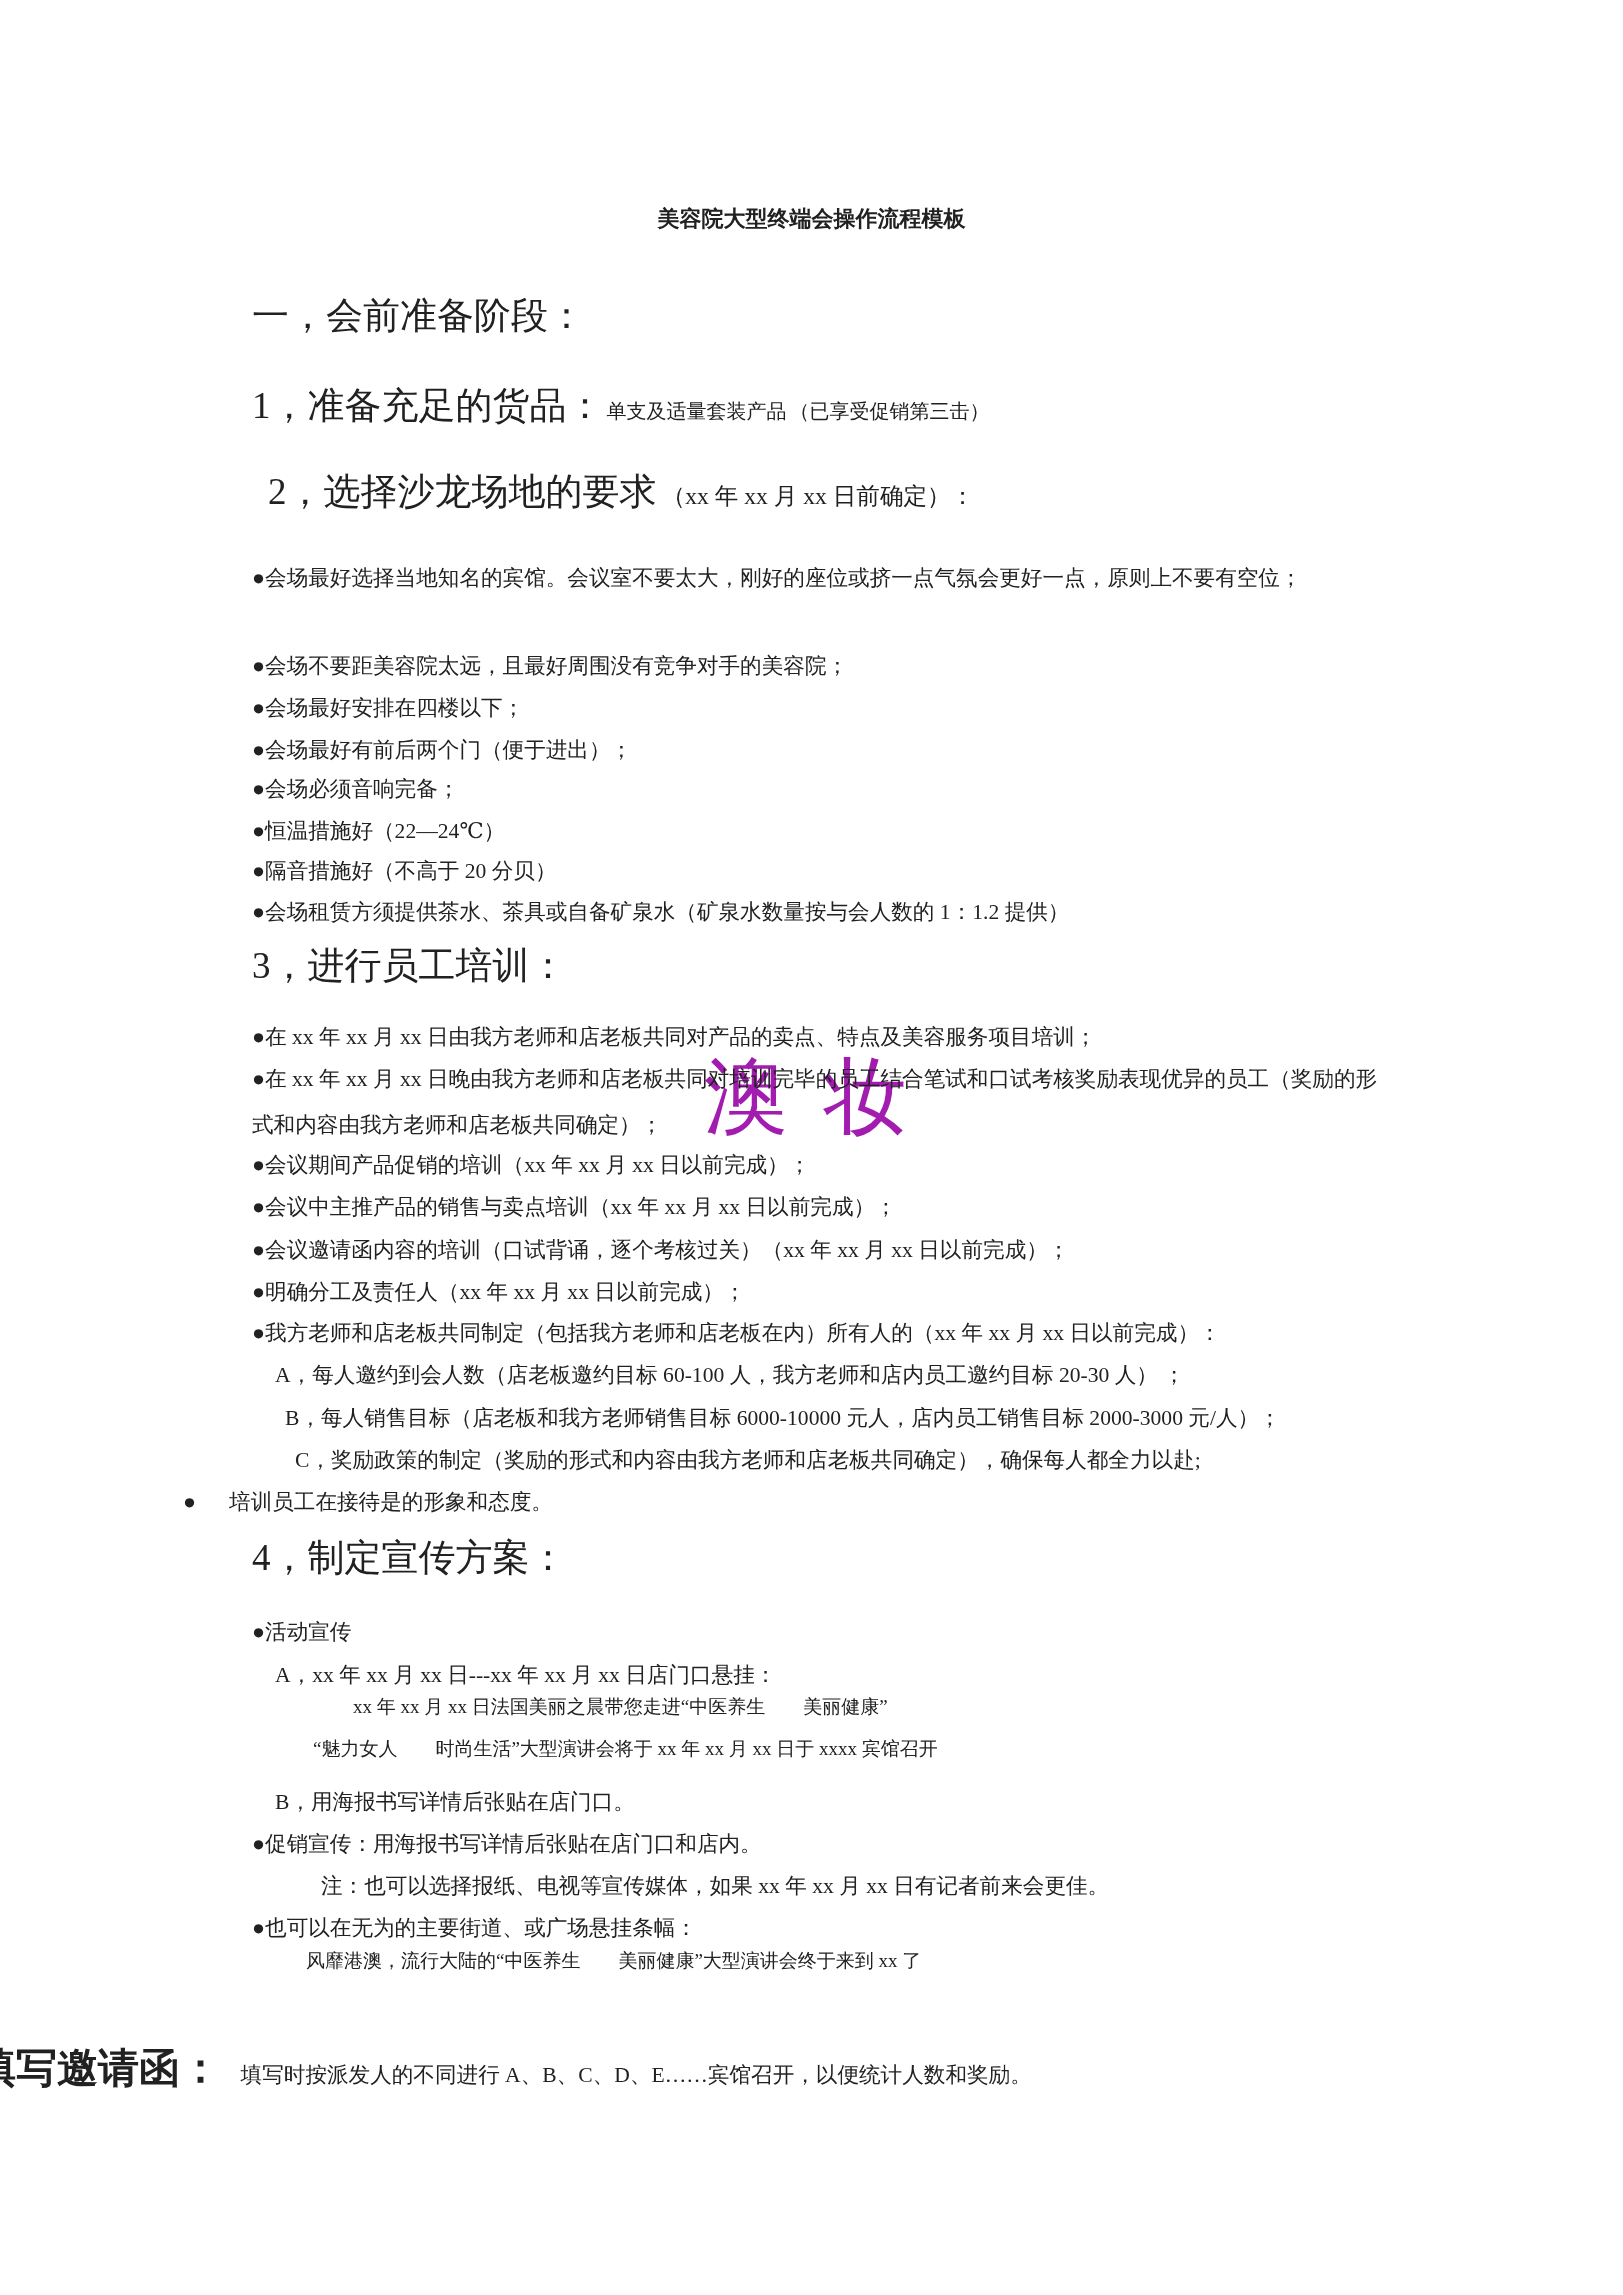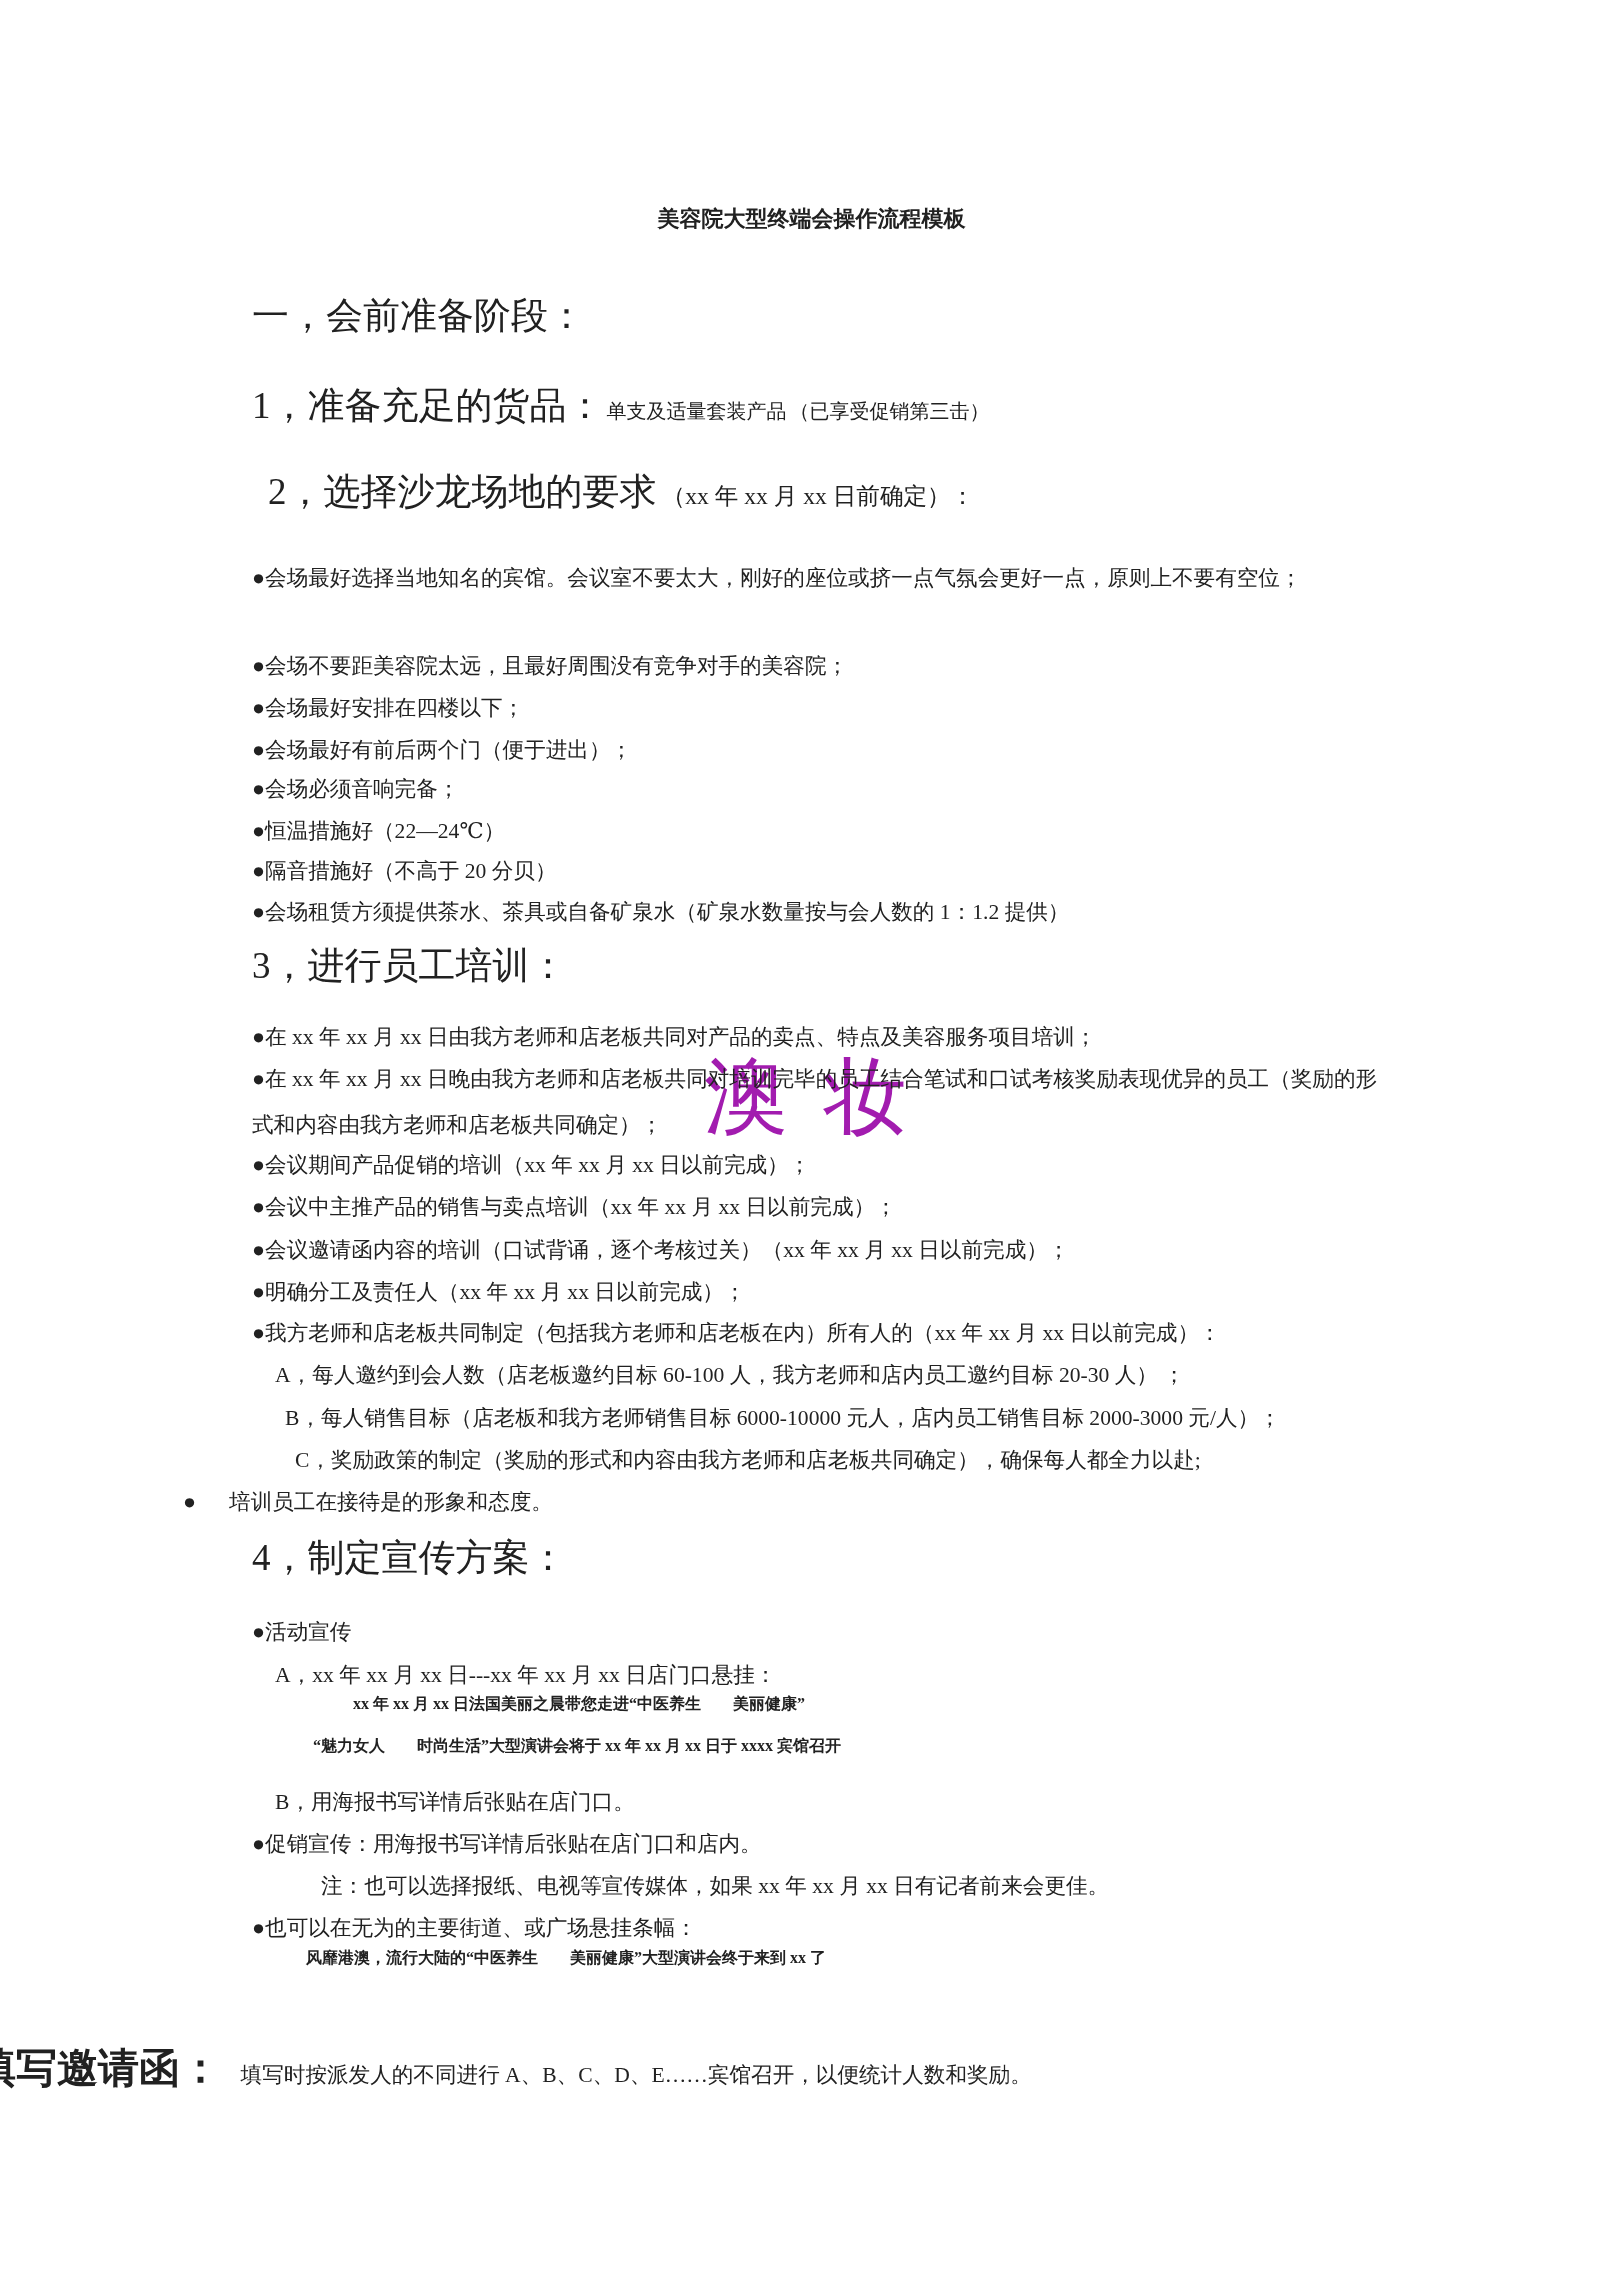--- a/index.html
+++ b/index.html
@@ -11,21 +11,21 @@
     font-family:"Liberation Serif","DejaVu Serif",serif;
     color:#212121;
   }
   .abs{position:absolute;white-space:nowrap;}
   .body{font-size:21.6px;line-height:46px;}
   .wrapblk{white-space:normal;width:1129px;}
   .bold{font-weight:normal;}
   .h{font-size:37px;line-height:1.15;}
   .note33{font-size:20px;margin-left:3px;}
   .note36{font-size:23.6px;margin-left:5.2px;}
-  .banner{font-size:16px;font-weight:bold;}
+  .banner{font-size:19px;font-weight:normal;}
 
   #wm{left:704px;top:1040px;font-size:84px;letter-spacing:35px;
       color:#a21caf;font-family:"Liberation Sans",sans-serif;z-index:0;}
   .content{position:relative;z-index:1;}
 
   #title{top:204px;left:0;width:1623px;text-align:center;font-size:22px;font-weight:bold;}
   #h1{top:295px;left:252px;}
   #i1{top:385px;left:252px;}
   #i2{top:471px;left:252px;margin-left:16px;}
 

